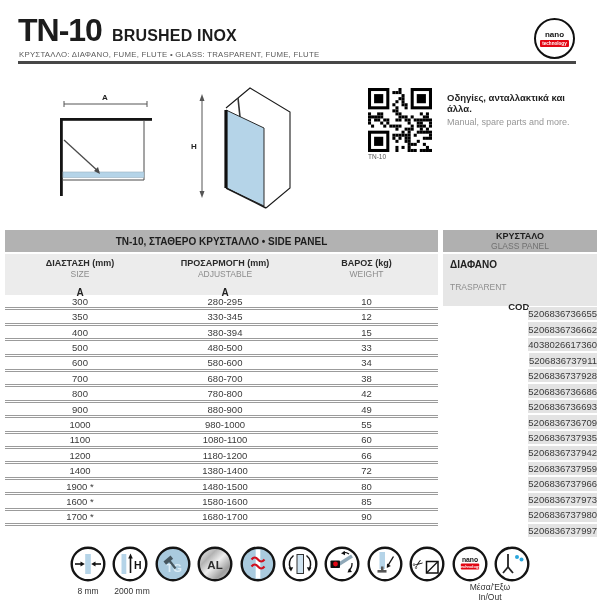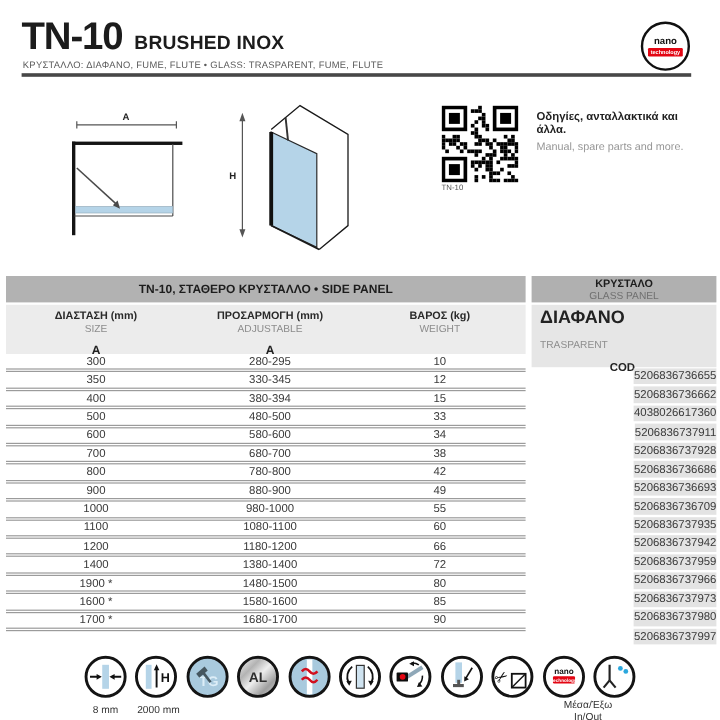--- a/index.html
+++ b/index.html
@@ -37,21 +37,21 @@
     grid-template-rows:29px 23px; }
   .sh-cell { text-align:center; padding-top:4px; }
   .sh-gr { font-size:9px; font-weight:bold; color:#2a2a2a; line-height:11px; }
   .sh-en { font-size:8.5px; color:#8c8c8c; line-height:10px; }
   .sh-a { text-align:center; font-size:10px; font-weight:bold; color:#222; line-height:20px; }
   .rows { height:231px; display:flex; flex-direction:column; }
   .trow { flex:1; display:grid; grid-template-columns:150px 140px 143px; align-items:center;
     border-bottom:3px double #9b9b9b; }
   .trow .c { text-align:center; font-size:9.5px; color:#3a3a3a; }
   .glass-head { margin-top:2px; height:52px; background:#e6e6e6; padding:5px 7px 0 7px; }
-  .glass-head .t1 { font-size:15px; font-weight:bold; color:#222; line-height:11px; }
+  .glass-head .t1 { font-size:10px; font-weight:bold; color:#222; line-height:11px; }
   .glass-head .t2 { font-size:8.5px; color:#8e8e8e; line-height:10px;margin-top:12px; }
   .glass-head .cod { font-size:9.5px; font-weight:bold; color:#222; text-align:center; margin-top:9px; }
   .codes { height:231px; display:flex; flex-direction:column; gap:2px; padding-top:1px;align-items:flex-end; }
   .codecell { flex:1; background:#e3e3e3; display:flex; align-items:center; justify-content:center;
     font-size:9.5px; color:#3a3a3a; }
   
   .icon-strip { position:absolute; left:70px; top:546px; display:flex; gap:6.4px; }
   .fi { width:36px; height:36px; }
   .icon-label { position:absolute; font-size:8.5px; color:#333; text-align:center; top:586px; }
   .lab-8mm { left:64px; width:48px; }

